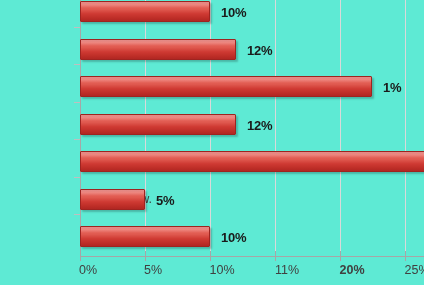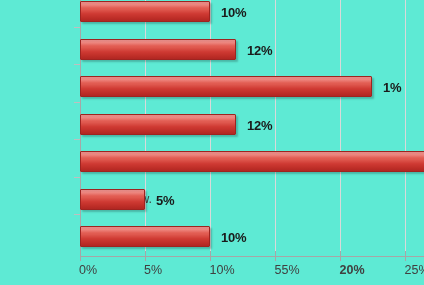--- a/index.html
+++ b/index.html
@@ -204,17 +204,17 @@
   <div class="tick-mark" style="left:80px;"></div>
   <div class="tick-mark" style="left:145px;"></div>
   <div class="tick-mark" style="left:210px;"></div>
   <div class="tick-mark" style="left:275px;"></div>
   <div class="tick-mark" style="left:340px;"></div>
   <div class="tick-mark" style="left:405px;"></div>
 
   <div class="tick-label" style="left:88px;">0%</div>
   <div class="tick-label" style="left:153px;">5%</div>
   <div class="tick-label" style="left:222px;">10%</div>
-  <div class="tick-label" style="left:287px;">55%</div>
+  <div class="tick-label" style="left:287px;">11%</div>
   <div class="tick-label" style="left:352px;font-weight:bold;">20%</div>
   <div class="tick-label" style="left:417px;">25%</div>
 
 </div>
 
 </body></html>

